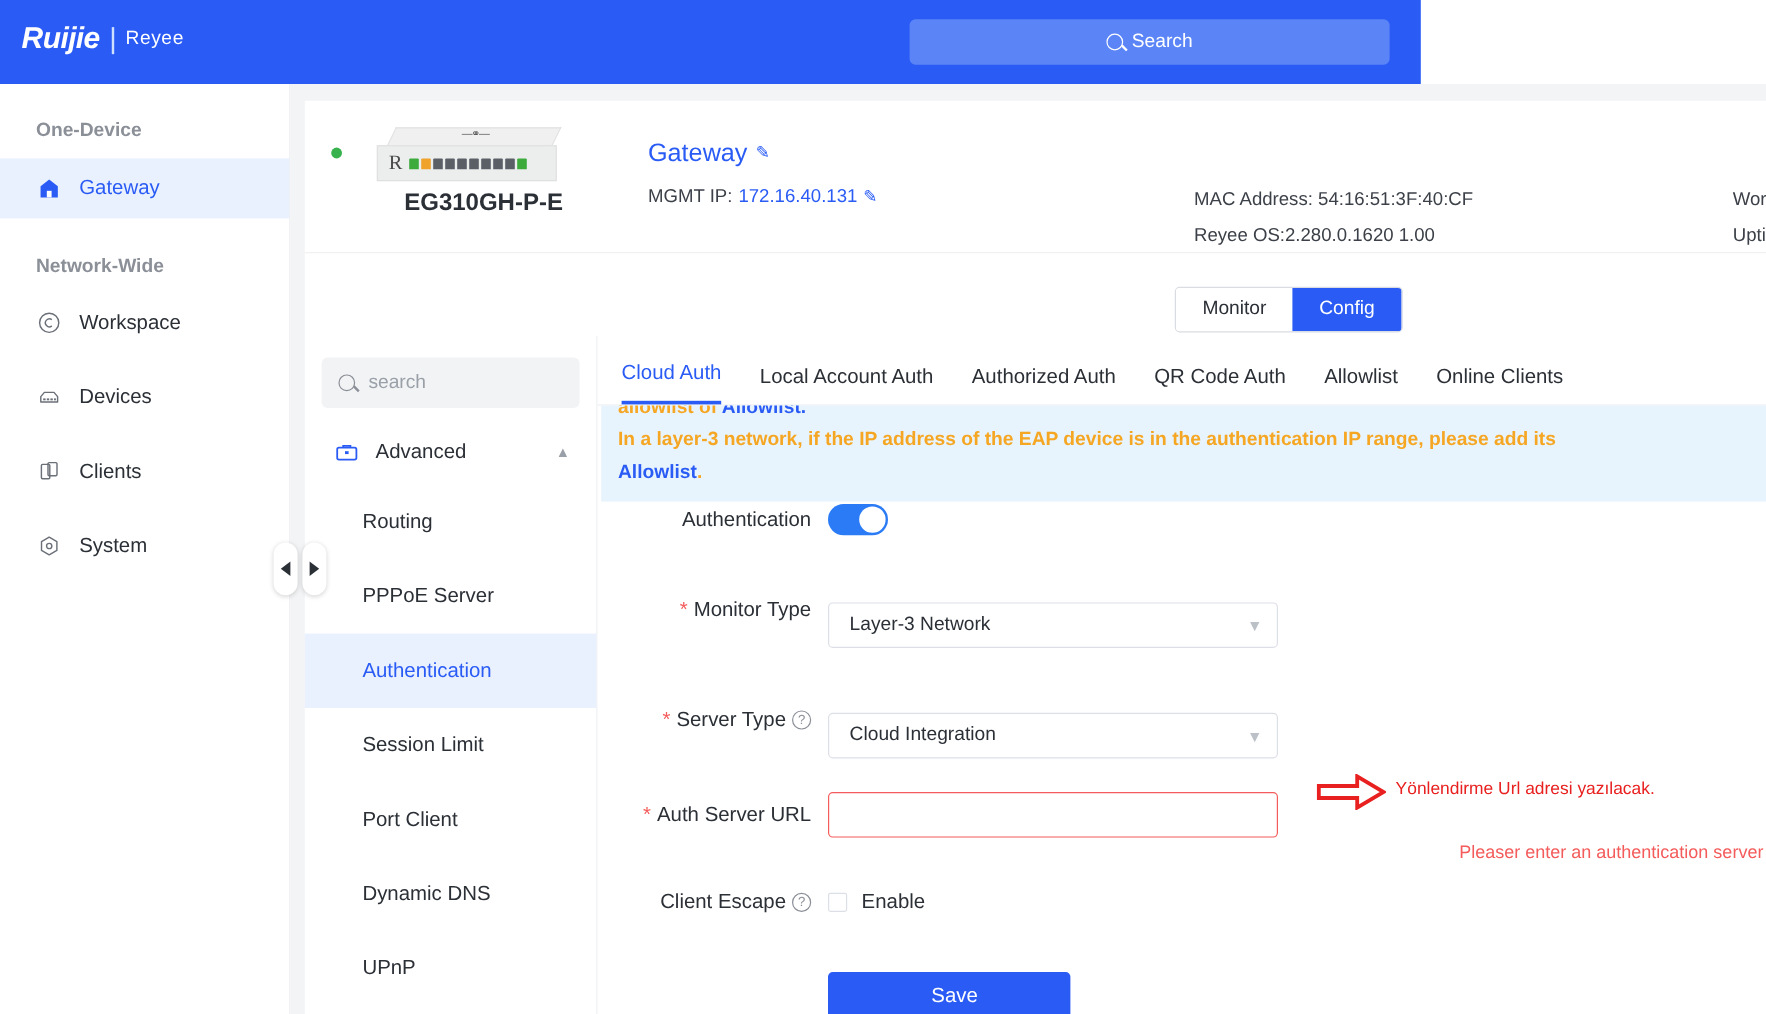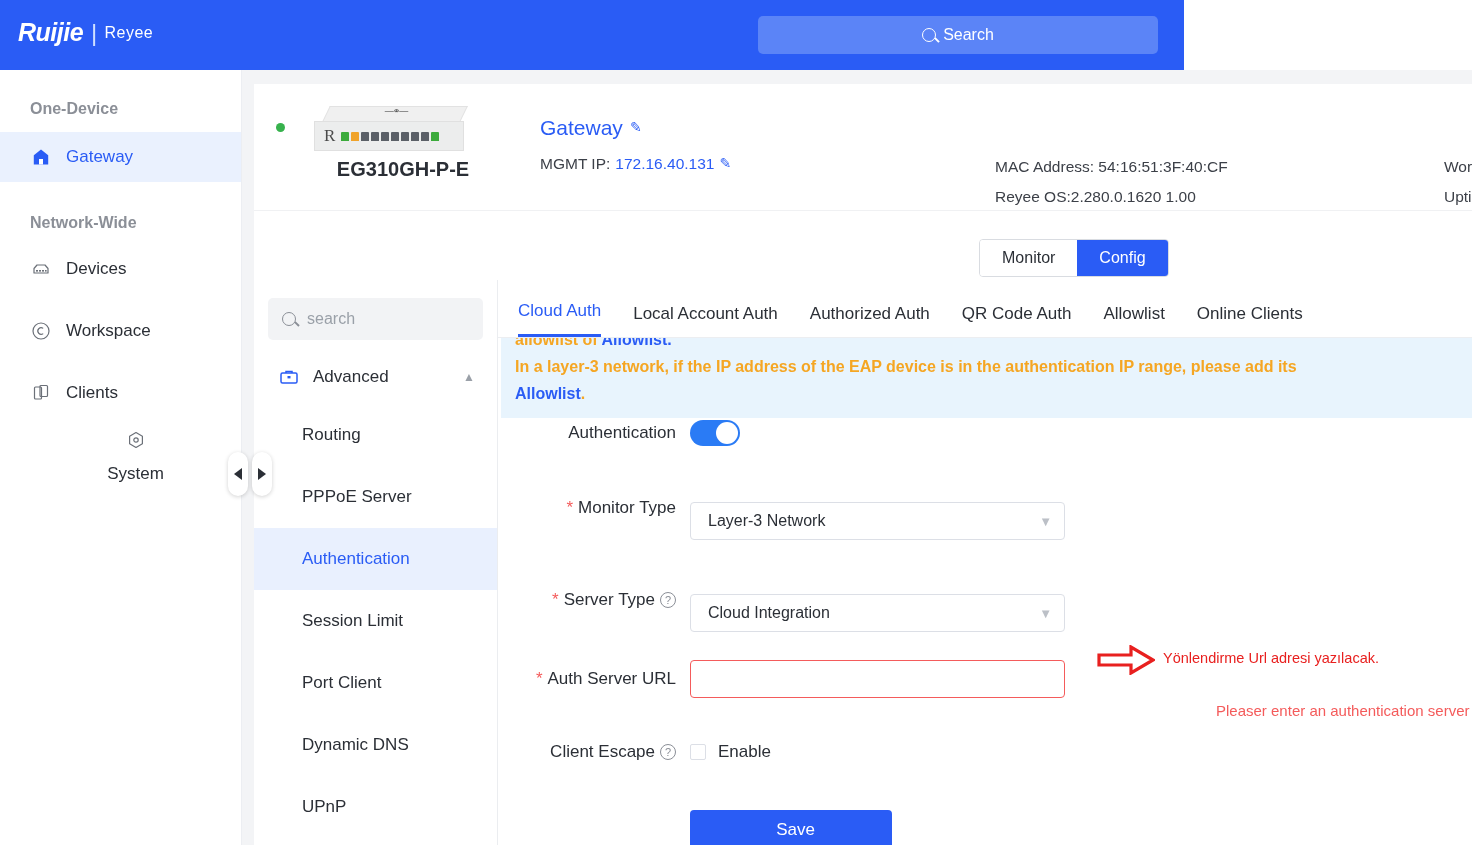--- a/index.html
+++ b/index.html
@@ -395,55 +395,55 @@
     <span class="nav-icon">
       <svg width="20" height="20" viewBox="0 0 20 20">
           <path d="M10 2.5 2.8 8.3v9.2h14.4V8.3z" fill="#2a5cf5"></path>
           <rect x="8" y="12" width="4" height="5.5" fill="#ffffff"></rect>
         </svg>
     </span>
     <span>Gateway</span>
   </div>
 
   <div class="nav-group-title" style="padding-top:32px;">Network-Wide</div>
+
+  <div class="nav-item" style="margin-top:12px;">
+    <span class="nav-icon">
+      <svg width="20" height="20" viewBox="0 0 20 20">
+          <circle cx="10" cy="10" r="8" fill="none" stroke="#6b7078" stroke-width="1.2"></circle>
+          <path d="M12.2 7.4a3.3 3.3 0 1 0 0 5.2" fill="none" stroke="#6b7078" stroke-width="1.2"></path>
+        </svg>
+    </span>
+    <span>Workspace</span>
+  </div>
 
   <div class="nav-item" style="margin-top:12px;">
     <span class="nav-icon">
       <svg width="22" height="20" viewBox="0 0 22 20">
           <path d="M4 9.5 7 6h8l3 3.5v4.5H4z" fill="none" stroke="#6b7078" stroke-width="1.2" stroke-linejoin="round"></path>
           <rect x="6" y="11" width="2" height="1.6" fill="#6b7078"></rect>
           <rect x="9" y="11" width="2" height="1.6" fill="#6b7078"></rect>
           <rect x="12" y="11" width="2" height="1.6" fill="#6b7078"></rect>
           <rect x="15" y="11" width="1.6" height="1.6" fill="#6b7078"></rect>
         </svg>
     </span>
     <span>Devices</span>
   </div>
 
   <div class="nav-item" style="margin-top:12px;">
     <span class="nav-icon">
       <svg width="20" height="20" viewBox="0 0 20 20">
-          <circle cx="10" cy="10" r="8" fill="none" stroke="#6b7078" stroke-width="1.2"></circle>
-          <path d="M12.2 7.4a3.3 3.3 0 1 0 0 5.2" fill="none" stroke="#6b7078" stroke-width="1.2"></path>
-        </svg>
-    </span>
-    <span>Workspace</span>
-  </div>
-
-  <div class="nav-item" style="margin-top:12px;">
-    <span class="nav-icon">
-      <svg width="20" height="20" viewBox="0 0 20 20">
           <rect x="3.5" y="4" width="7" height="12" rx="1" fill="none" stroke="#6b7078" stroke-width="1.2"></rect>
           <rect x="9" y="2.5" width="7.5" height="11" rx="1" fill="none" stroke="#6b7078" stroke-width="1.2"></rect>
         </svg>
     </span>
     <span>Clients</span>
   </div>
 
-  <div class="nav-item" style="margin-top:12px;flex-direction:column;">
+  <div class="nav-item" style="margin-top:12px;">
     <span class="nav-icon">
       <svg width="20" height="20" viewBox="0 0 20 20">
           <path d="M10 2.6l6.4 3.7v7.4L10 17.4 3.6 13.7V6.3z" fill="none" stroke="#6b7078" stroke-width="1.2" stroke-linejoin="round"></path>
           <circle cx="10" cy="10" r="2.2" fill="none" stroke="#6b7078" stroke-width="1.2"></circle>
         </svg>
     </span>
     <span>System</span>
   </div>
 </div>
 

